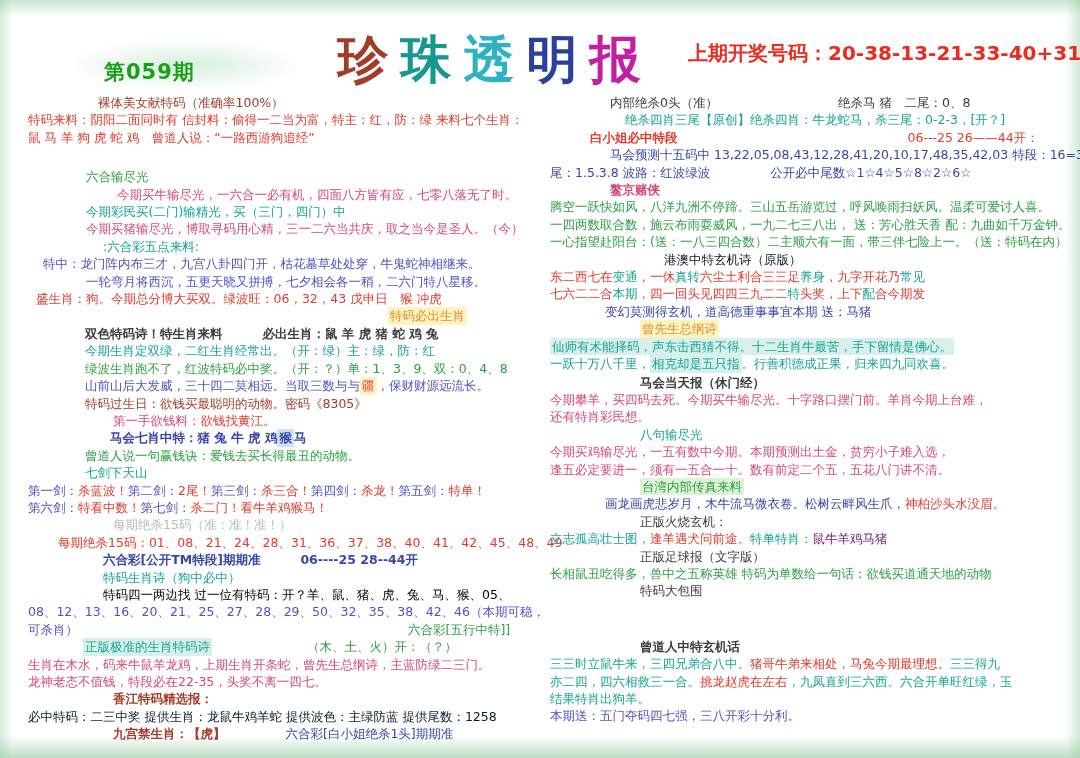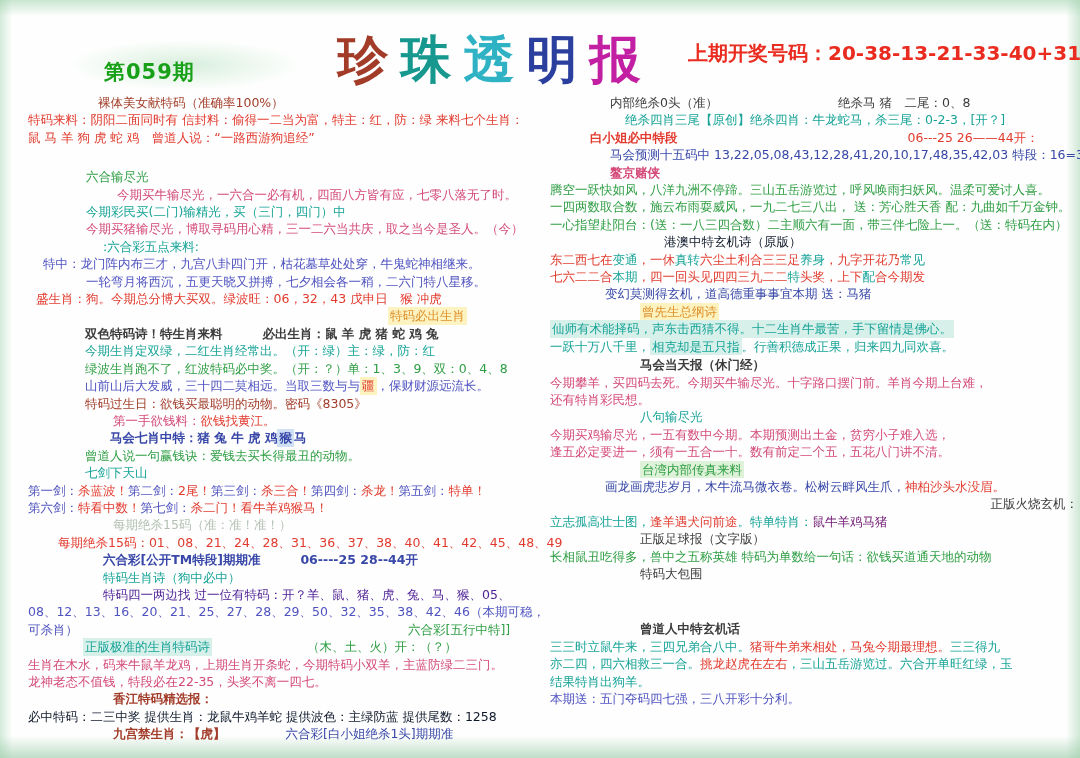--- a/index.html
+++ b/index.html
@@ -64,57 +64,58 @@
     <div class="line" style="padding-left: 85px;"><span style="color: rgb(212, 74, 120);">第一手欲钱料：</span><span style="color: rgb(226, 58, 46);">欲钱找黄江。</span></div>
     <div class="line" style="padding-left: 82px;"><span style="color: rgb(56, 71, 168); font-weight: bold;">马会七肖中特：猪 兔 牛 虎 鸡 </span><span style="color: rgb(56, 71, 168); font-weight: bold; background: rgb(207, 224, 245); padding: 0px 2px;">猴</span><span style="color: rgb(56, 71, 168); font-weight: bold;"> 马</span></div>
     <div class="line" style="padding-left: 57px;"><span style="color: rgb(47, 158, 68);">曾道人说一句赢钱诀：爱钱去买长得最丑的动物。</span></div>
     <div class="line" style="padding-left: 57px;"><span style="color: rgb(23, 163, 152);">七剑下天山</span></div>
     <div class="line"><span style="color: rgb(80, 83, 192);">第一剑：</span><span style="color: rgb(226, 58, 46);">杀蓝波！</span><span style="color: rgb(80, 83, 192);">第二剑：</span><span style="color: rgb(226, 58, 46);">2尾！</span><span style="color: rgb(80, 83, 192);">第三剑：</span><span style="color: rgb(226, 58, 46);">杀三合！</span><span style="color: rgb(80, 83, 192);">第四剑：</span><span style="color: rgb(226, 58, 46);">杀龙！</span><span style="color: rgb(80, 83, 192);">第五剑：</span><span style="color: rgb(226, 58, 46);">特单！</span></div>
     <div class="line"><span style="color: rgb(80, 83, 192);">第六剑：</span><span style="color: rgb(226, 58, 46);">特看中数！</span><span style="color: rgb(80, 83, 192);">第七剑：</span><span style="color: rgb(226, 58, 46);">杀二门！</span><span style="color: rgb(226, 58, 46);">看牛羊鸡猴马！</span></div>
     <div class="line" style="padding-left: 85px;"><span style="color: rgb(181, 192, 181);">每期绝杀15码（准：准！准！）</span></div>
     <div class="line" style="padding-left: 30px;"><span style="color: rgb(226, 58, 46);">每期绝杀15码：01、08、21、24、28、31、36、37、38、40、41、42、45、48、49</span></div>
     <div class="line" style="padding-left: 75px;"><span style="color: rgb(56, 71, 168); font-weight: bold;">六合彩[公开TM特段]期期准</span><span style="color: rgb(56, 71, 168); font-weight: bold; margin-left: 40px;">06----25 28--44开</span></div>
     <div class="line" style="padding-left: 75px;"><span style="color: rgb(23, 163, 152);">特码生肖诗（狗中必中）</span></div>
-    <div class="line" style="padding-left: 75px;"><span style="color: #4c1d95;">特码四一两边找 过一位有特码：开？羊、鼠、猪、虎、兔、马、猴、05、</span></div>
+    <div class="line" style="padding-left: 75px;"><span style="color: #000000;">特码四一两边找 过一位有特码：开？羊、鼠、猪、虎、兔、马、猴、05、</span></div>
     <div class="line"><span style="color: rgb(80, 83, 192);">08、12、13、16、20、21、25、27、28、29、50、32、35、38、42、46（本期可稳，</span></div>
     <div class="line"><span style="color: rgb(80, 83, 192);">可杀肖）</span><span style="color: rgb(47, 158, 68); margin-left: 330px;">六合彩[五行中特]]</span></div>
     <div class="line" style="padding-left: 55px;"><span style="color: rgb(23, 163, 152); background: rgb(215, 240, 234); padding: 0px 2px;">正版极准的生肖特码诗</span><span style="color: rgb(47, 158, 68); margin-left: 95px;">（木、土、火）开：（？）</span></div>
-    <div class="line"><span style="color: rgb(212, 74, 120);">生肖在木水，码来牛鼠羊龙鸡，上期生肖开条蛇，今期特码小双羊，主蓝防绿二三门。</span></div>
+    <div class="line"><span style="color: rgb(212, 74, 120);">生肖在木水，码来牛鼠羊龙鸡，上期生肖开条蛇，曾先生总纲诗，主蓝防绿二三门。</span></div>
     <div class="line"><span style="color: rgb(212, 74, 120);">龙神老态不值钱，特段必在22-35，头奖不离一四七。</span></div>
     <div class="line" style="padding-left: 85px;"><span style="color: rgb(163, 61, 43); font-weight: bold;">香江特码精选报：</span></div>
     <div class="line"><span style="color: #0f172a;">必中特码：二三中奖 提供生肖：龙鼠牛鸡羊蛇 提供波色：主绿防蓝 提供尾数：1258</span></div>
     <div class="line" style="padding-left: 85px;"><span style="color: rgb(163, 61, 43); font-weight: bold;">九宫禁生肖：【虎】</span><span style="color: rgb(56, 71, 168); margin-left: 60px;">六合彩[白小姐绝杀1头]期期准</span></div>
   </div>
 <div class="col" id="col-right">
     <div class="line" style="padding-left: 60px;"><span style="color: rgb(60, 60, 60);">内部绝杀0头（准）</span><span style="color: rgb(60, 60, 60); margin-left: 120px;">绝杀马 猪　二尾：0、8</span></div>
     <div class="line" style="padding-left: 75px;"><span style="color: rgb(23, 163, 152);">绝杀四肖三尾【原创】绝杀四肖：牛龙蛇马，杀三尾：0-2-3，[开？]</span></div>
     <div class="line" style="padding-left: 40px;"><span style="color: rgb(226, 58, 46); font-weight: bold;">白小姐必中特段</span><span style="color: rgb(226, 58, 46); margin-left: 230px;">06---25 26——44开：</span></div>
     <div class="line" style="padding-left: 60px;"><span style="color: rgb(56, 71, 168);">马会预测十五码中 13,22,05,08,43,12,28,41,20,10,17,48,35,42,03 特段：16=35</span></div>
+    <div class="line"><span style="color: rgb(56, 71, 168);">尾：1.5.3.8 波路：红波绿波</span><span style="color: rgb(56, 71, 168); margin-left: 60px;">公开必中尾数☆1☆4☆5☆8☆2☆6☆</span></div>
     <div class="line" style="padding-left: 60px;"><span style="color: rgb(212, 74, 120); font-weight: bold;">鳌京赌侠</span></div>
     <div class="line"><span style="color: rgb(47, 158, 68);">腾空一跃快如风，八洋九洲不停蹄。三山五岳游览过，呼风唤雨扫妖风。温柔可爱讨人喜。</span></div>
     <div class="line"><span style="color: rgb(47, 158, 68);">一四两数取合数，施云布雨耍威风，一九二七三八出， 送：芳心胜天香 配：九曲如千万金钟。</span></div>
     <div class="line"><span style="color: rgb(47, 158, 68);">一心指望赴阳台：(送：一八三四合数）二主顺六有一面，带三伴七险上一。（送：特码在内）</span></div>
     <div class="line" style="padding-left: 90px;"><span style="color: #0f172a; margin-left: 24px;">港澳中特玄机诗（原版）</span></div>
     <div class="line"><span style="color: rgb(226, 58, 46);">东二西七在</span><span style="color: rgb(23, 163, 152);">变通</span><span style="color: rgb(226, 58, 46);">，一休</span><span style="color: rgb(23, 163, 152);">真转</span><span style="color: rgb(226, 58, 46);">六尘土利合三三足</span><span style="color: rgb(23, 163, 152);">养身</span><span style="color: rgb(226, 58, 46);">，九字开花乃</span><span style="color: rgb(23, 163, 152);">常见</span></div>
     <div class="line"><span style="color: rgb(226, 58, 46);">七六二二合</span><span style="color: rgb(23, 163, 152);">本期</span><span style="color: rgb(226, 58, 46);">，四一回头见四四三九二二</span><span style="color: rgb(23, 163, 152);">特</span><span style="color: rgb(226, 58, 46);">头奖，上下</span><span style="color: rgb(23, 163, 152);">配</span><span style="color: rgb(226, 58, 46);">合今期发</span></div>
     <div class="line" style="padding-left: 55px;"><span style="color: rgb(56, 71, 168);">变幻莫测得玄机，道高德重事事宜本期 送：马猪</span></div>
     <div class="line" style="padding-left: 90px;"><span style="color: rgb(223, 143, 42); background: rgb(253, 243, 192); padding: 0px 2px;">曾先生总纲诗</span></div>
     <div class="line"><span style="color: rgb(23, 163, 152); background: rgb(215, 240, 234); padding: 0px 2px;">仙师有术能择码，声东击西猜不得。十二生肖牛最苦，手下留情是佛心。</span></div>
     <div class="line"><span style="color: rgb(23, 163, 152); font-family: Liberation Serif, serif;">一跃十万八千里，</span><span style="color: rgb(23, 163, 152); background: rgb(215, 240, 234); padding: 0px 2px;">相克却是五只指</span><span style="color: rgb(23, 163, 152);">。行善积德成正果，归来四九同欢喜。</span></div>
     <div class="line" style="padding-left: 90px;"><span style="color: rgb(60, 60, 60); font-weight: bold;">马会当天报（休门经）</span></div>
     <div class="line"><span style="color: rgb(212, 74, 120);">今期攀羊，买四码去死。今期买牛输尽光。十字路口摆门前。羊肖今期上台难，</span></div>
     <div class="line"><span style="color: rgb(212, 74, 120);">还有特肖彩民想。</span></div>
     <div class="line" style="padding-left: 90px;"><span style="color: rgb(23, 163, 152);">八句输尽光</span></div>
     <div class="line"><span style="color: rgb(212, 74, 120);">今期买鸡输尽光，一五有数中今期。本期预测出土金，贫穷小子难入选，</span></div>
     <div class="line"><span style="color: rgb(212, 74, 120);">逢五必定要进一，须有一五合一十。数有前定二个五，五花八门讲不清。</span></div>
     <div class="line" style="padding-left: 90px;"><span style="color: rgb(47, 158, 68); background: rgb(221, 242, 216); padding: 0px 2px;">台湾内部传真来料</span></div>
     <div class="line" style="padding-left: 55px;"><span style="color: rgb(56, 71, 168);">画龙画虎悲岁月，木牛流马微衣卷。松树云畔风生爪，</span><span style="color: rgb(226, 58, 46);">神柏沙头水没眉。</span></div>
-    <div class="line" style="padding-left: 90px; text-align: right;"><span style="color: rgb(60, 60, 60);">正版火烧玄机：</span></div>
+    <div class="line" style="padding-left: 90px;"><span style="color: rgb(60, 60, 60);">正版火烧玄机：</span></div>
     <div class="line"><span style="color: rgb(23, 163, 152);">立志孤高壮士图，</span><span style="color: rgb(226, 58, 46);">逢羊遇犬问前途</span><span style="color: rgb(23, 163, 152);">。特单特肖：</span><span style="color: #701a75;">鼠牛羊鸡马猪</span></div>
     <div class="line" style="padding-left: 90px;"><span style="color: rgb(60, 60, 60);">正版足球报（文字版）</span></div>
     <div class="line"><span style="color: rgb(47, 158, 68);">长相鼠丑吃得多，兽中之五称英雄 特码为单数给一句话：欲钱买道通天地的动物</span></div>
     <div class="line" style="padding-left: 90px;"><span style="color: rgb(60, 60, 60);">特码大包围</span></div>
     <div class="line" style="margin-top: 38px; padding-left: 90px;"><span style="color: rgb(60, 60, 60); font-weight: bold;">曾道人中特玄机话</span></div>
     <div class="line"><span style="color: rgb(23, 163, 152);">三三时立鼠牛来，三四兄弟合八中。</span><span style="color: rgb(226, 58, 46);">猪哥牛弟来相处，马兔今期最理想。</span><span style="color: rgb(23, 163, 152);">三三得九</span></div>
-    <div class="line"><span style="color: rgb(23, 163, 152);">亦二四，四六相救三一合。</span><span style="color: rgb(226, 58, 46);">挑龙赵虎在左右</span><span style="color: rgb(23, 163, 152);">，三山五岳游览过。六合开单旺红绿，玉</span></div>
+    <div class="line"><span style="color: rgb(23, 163, 152);">亦二四，四六相救三一合。</span><span style="color: rgb(226, 58, 46);">挑龙赵虎在左右</span><span style="color: rgb(23, 163, 152);">，九凤直到三六西。六合开单旺红绿，玉</span></div>
     <div class="line"><span style="color: rgb(23, 163, 152);">结果特肖出狗羊。</span></div>
     <div class="line"><span style="color: rgb(80, 83, 192);">本期送：五门夺码四七强，三八开彩十分利。</span></div>
   </div>
 
 </body></html>

